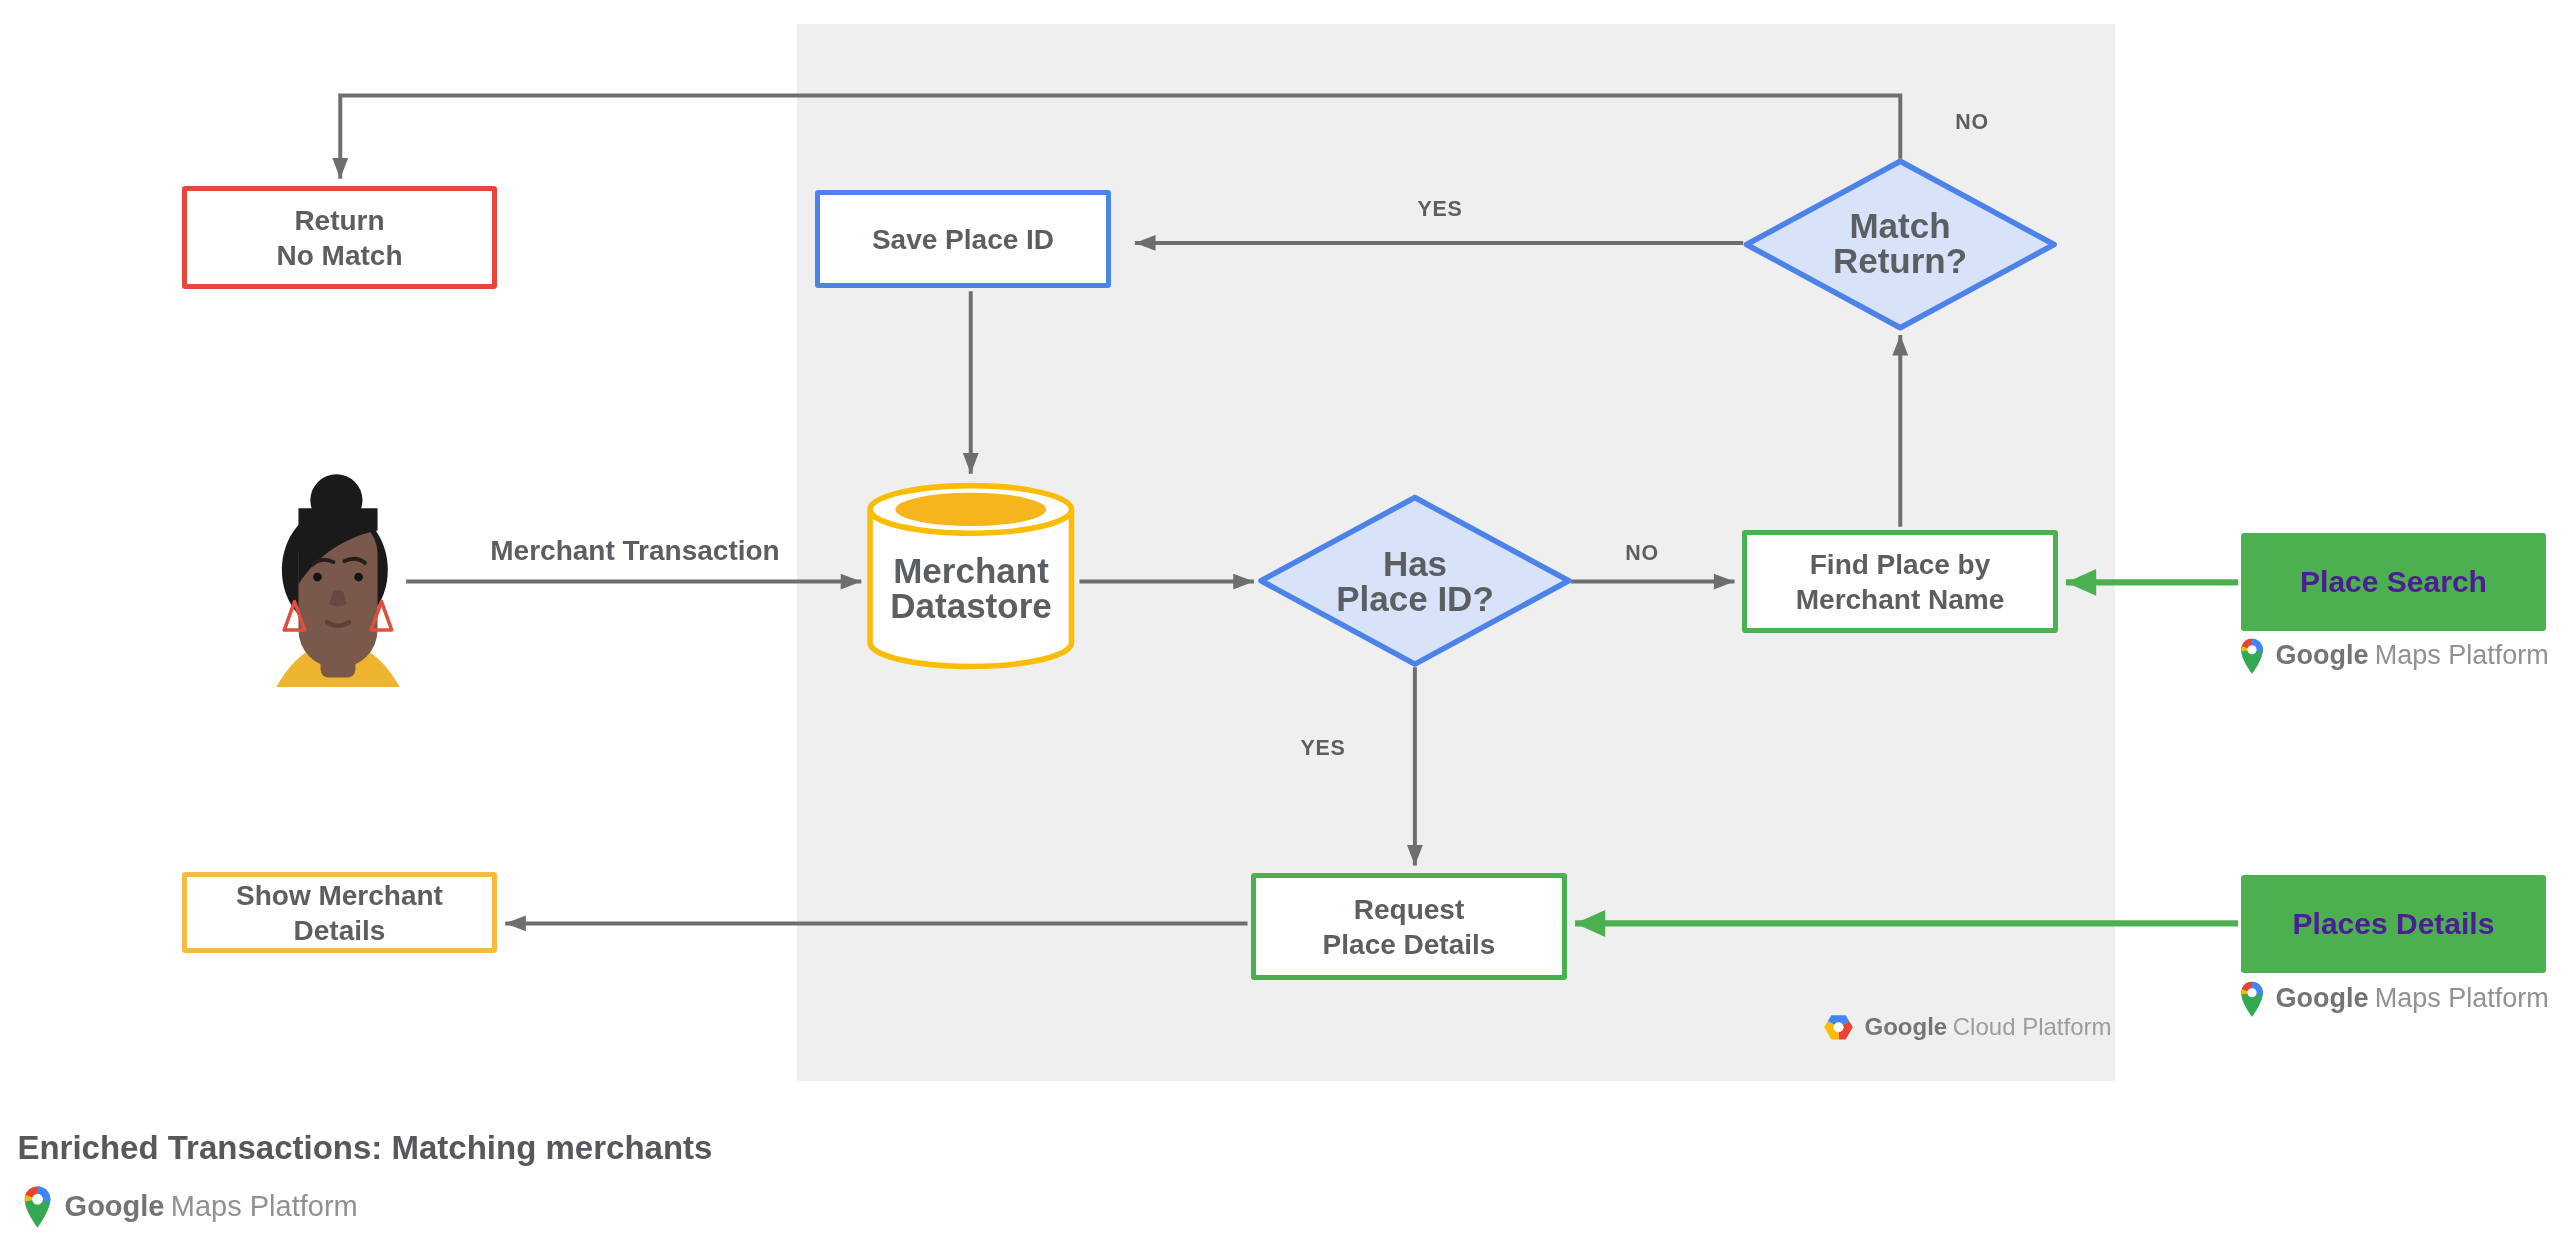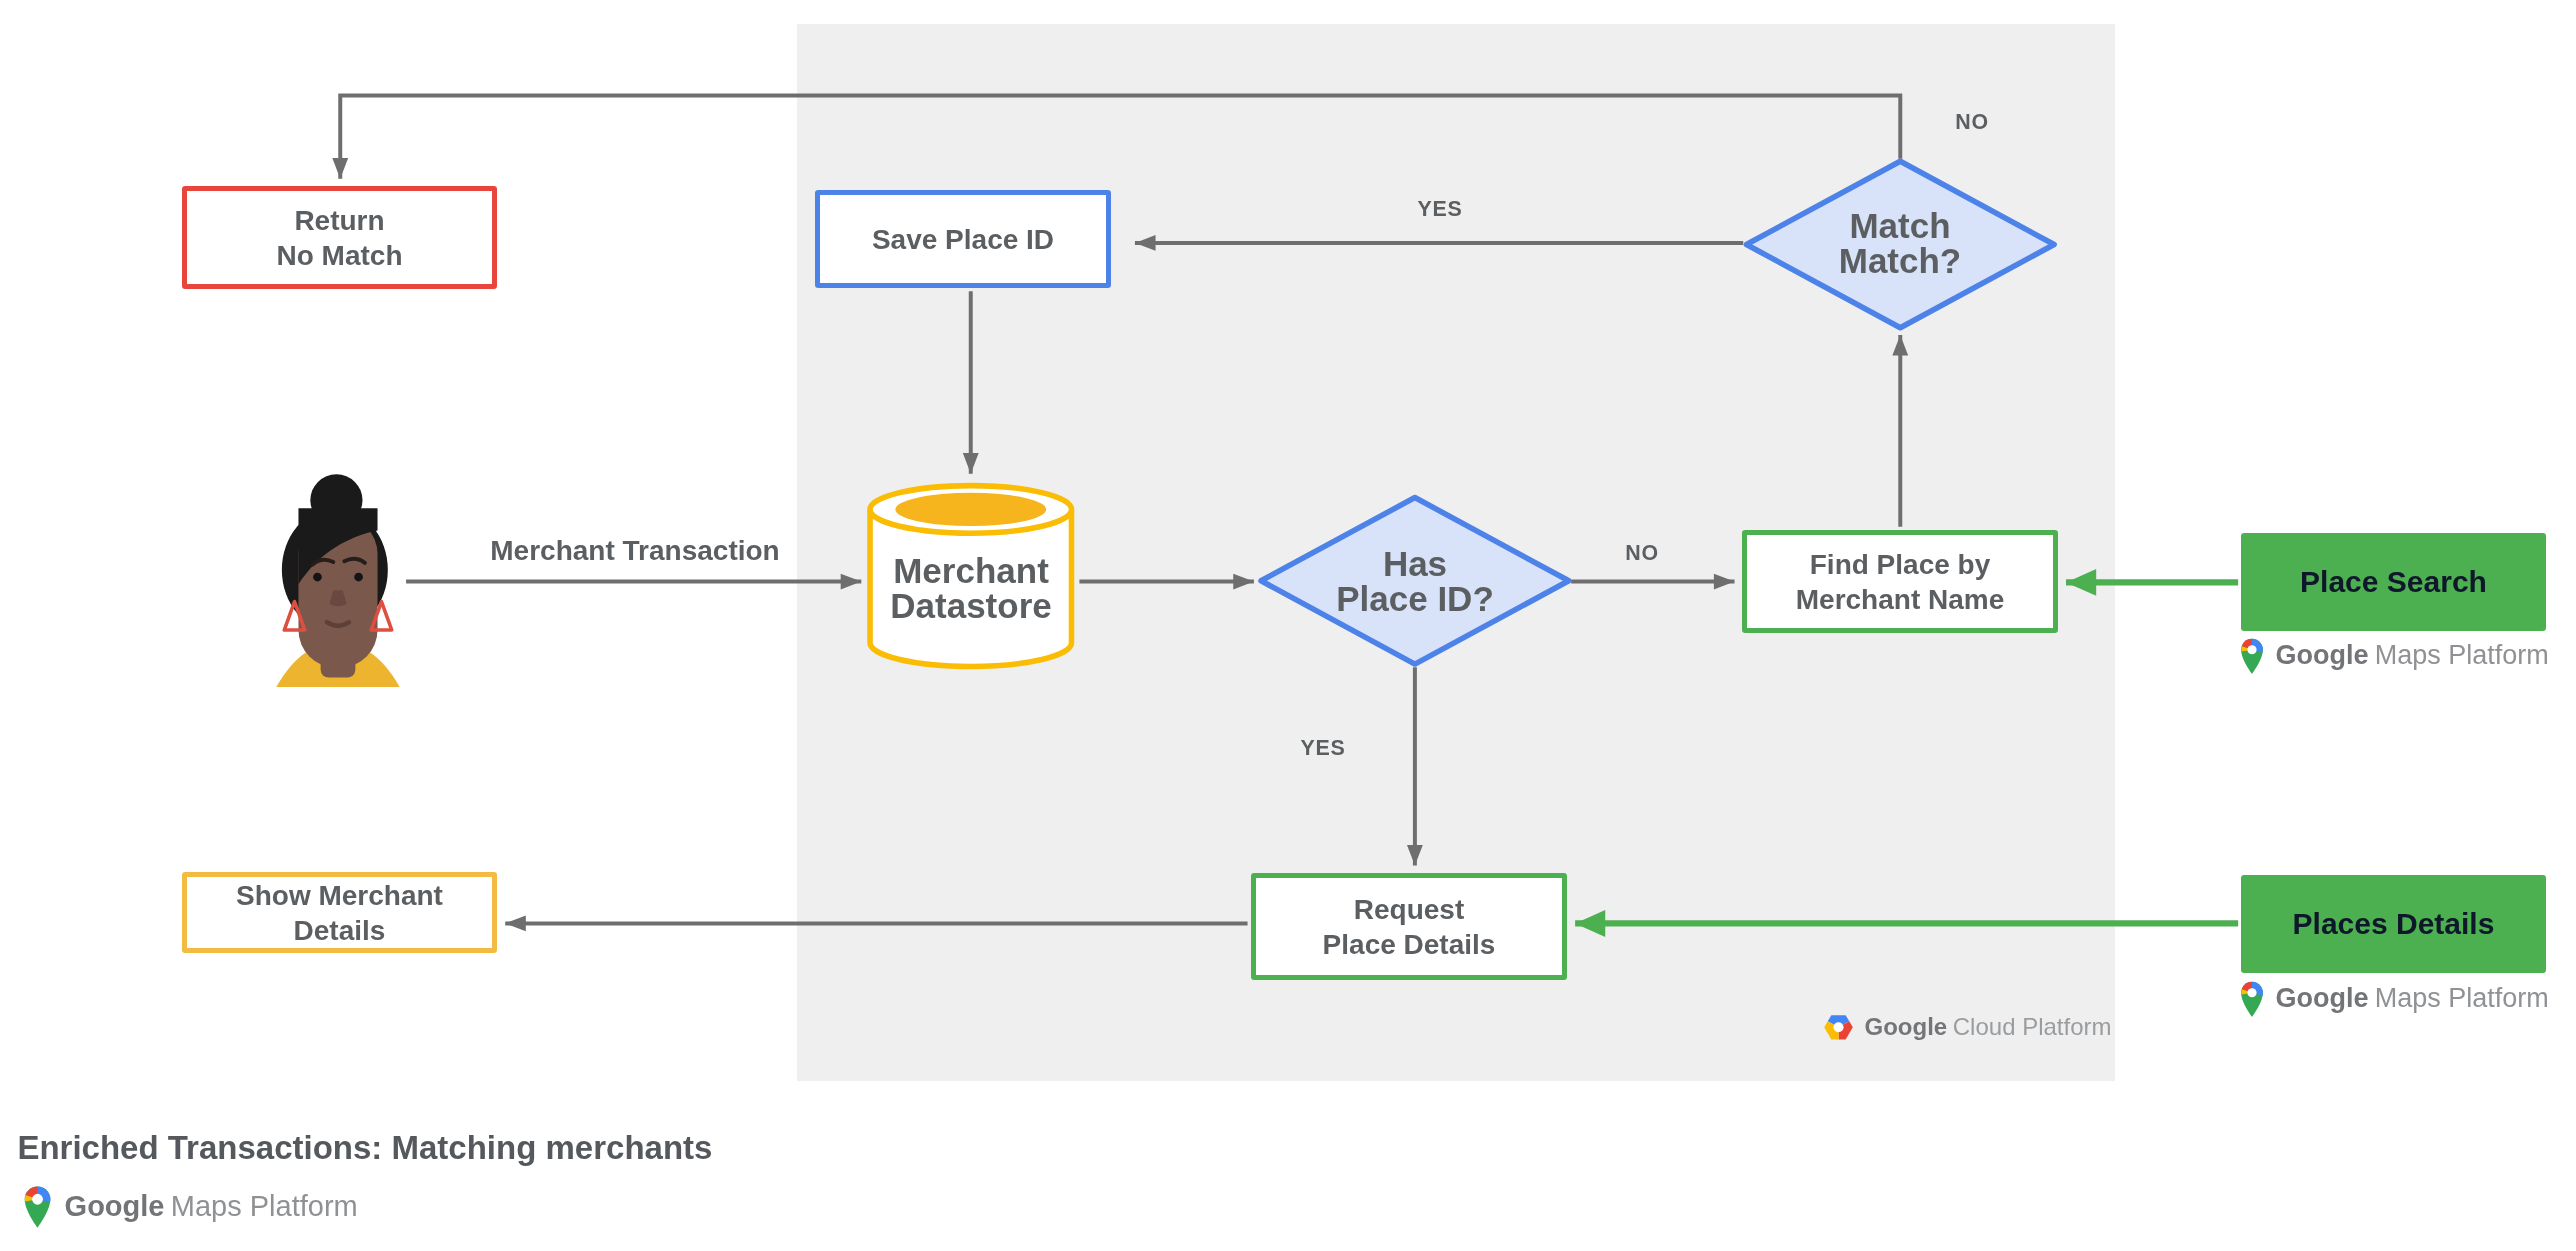--- a/index.html
+++ b/index.html
@@ -15,21 +15,21 @@
   .node{
     position:absolute;background:#ffffff;box-sizing:border-box;border-radius:3.2px;
     display:flex;flex-direction:column;align-items:center;justify-content:center;
     text-align:center;font-weight:700;font-size:28px;line-height:35px;color:#5c5f62;
   }
   .node.red{border:5.6px solid #e8463c;}
   .node.blue{border:5.6px solid #4d82e8;}
   .node.green{border:5.6px solid #4caf50;}
   .node.yellow{border:5.6px solid #f3bb41;}
   .api{
-    position:absolute;background:#4caf50;border-radius:3.2px;color:#0f172a;
+    position:absolute;background:#4caf50;border-radius:3.2px;color:#4c1d95;
     display:flex;align-items:center;justify-content:center;
     font-weight:700;font-size:30px;
   }
   .dtext{
     position:absolute;transform:translate(-50%,-50%);text-align:center;
     font-weight:700;font-size:35px;line-height:35px;color:#5c5f62;
   }
   .elabel{
     position:absolute;transform:translate(-50%,-50%);
     font-weight:700;font-size:21.4px;color:#5c5f62;letter-spacing:0.8px;white-space:nowrap;
@@ -131,21 +131,21 @@
 
 <div class="api" style="left:2241px;top:533px;width:305px;height:98px;">
   <span>Place Search</span>
 </div>
 <div class="api" style="left:2241px;top:875px;width:305px;height:98px;">
   <span>Places Details</span>
 </div>
 
 <div class="dtext" style="left:1900px;top:243px;">
   <div>Match</div>
-  <div>Match?</div>
+  <div>Return?</div>
 </div>
 <div class="dtext" style="left:1415px;top:581px;">
   <div>Has</div>
   <div>Place ID?</div>
 </div>
 <div class="dtext" style="left:971px;top:588px;">
   <div>Merchant</div>
   <div>Datastore</div>
 </div>
 

